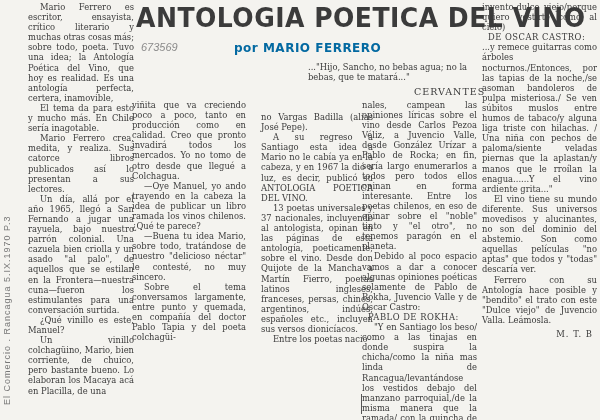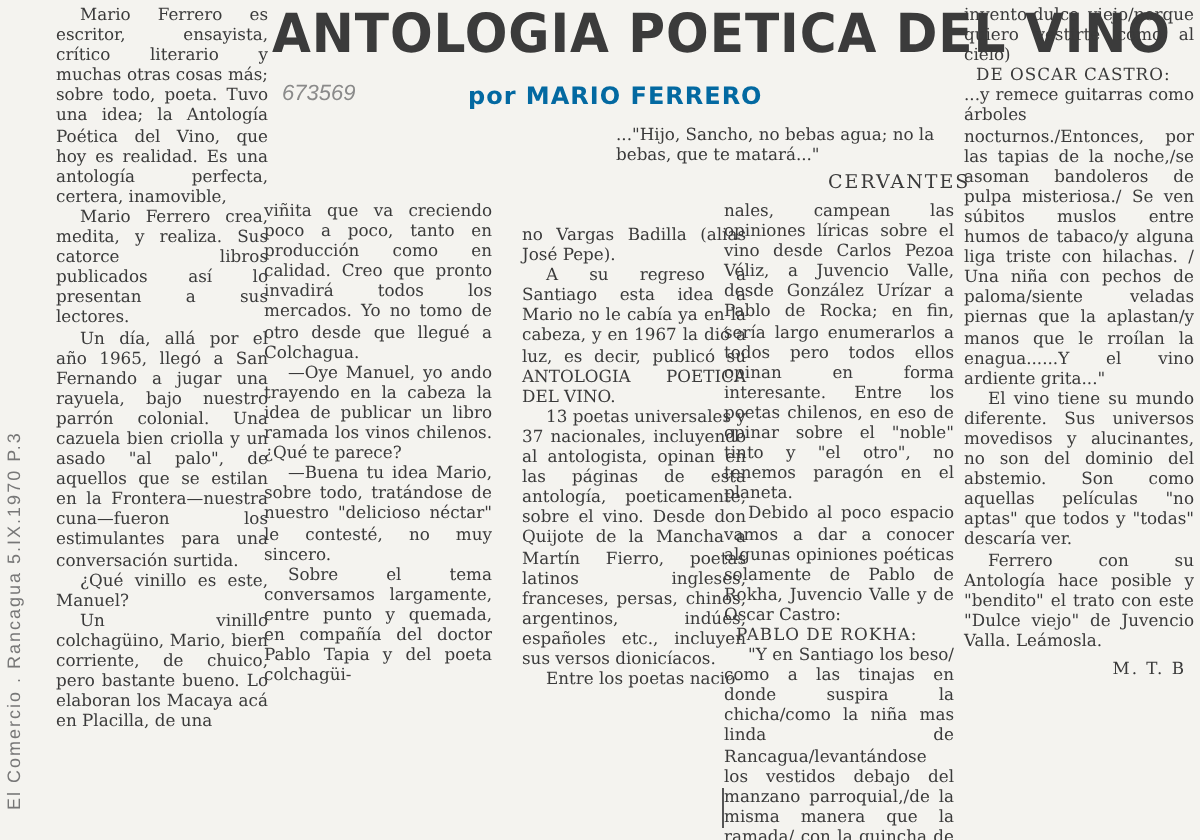--- a/index.html
+++ b/index.html
@@ -67,20 +67,21 @@
 
   <div class="title">ANTOLOGIA POETICA DEL VINO</div>
   <div class="ref-number">673569</div>
   <div class="byline">por MARIO FERRERO</div>
 
   <div class="epigraph">..."Hijo, Sancho, no bebas agua; no la bebas, que te matará..."</div>
   <div class="epigraph-author">CERVANTES</div>
 
   <div class="col col1">
     <p>Mario Ferrero es escritor, ensayista, crítico literario y muchas otras cosas más; sobre todo, poeta. Tuvo una idea; la Antología Poética del Vino, que hoy es realidad. Es una antología perfecta, certera, inamovible,</p>
+    <p>El tema da para esto y mucho más. En Chile sería inagotable.</p>
     <p>Mario Ferrero crea, medita, y realiza. Sus catorce libros publicados así lo presentan a sus lectores.</p>
     <p>Un día, allá por el año 1965, llegó a San Fernando a jugar una rayuela, bajo nuestro parrón colonial. Una cazuela bien criolla y un asado "al palo", de aquellos que se estilan en la Frontera—nuestra cuna—fueron los estimulantes para una conversación surtida.</p>
     <p>¿Qué vinillo es este, Manuel?</p>
     <p>Un vinillo colchagüino, Mario, bien corriente, de chuico, pero bastante bueno. Lo elaboran los Macaya acá en Placilla, de una</p>
   </div>
 
   <div class="col col2">
     <p class="noind">viñita que va creciendo poco a poco, tanto en producción como en calidad. Creo que pronto invadirá todos los mercados. Yo no tomo de otro desde que llegué a Colchagua.</p>
     <p>—Oye Manuel, yo ando trayendo en la cabeza la idea de publicar un libro ramada los vinos chilenos. ¿Qué te parece?</p>
     <p>—Buena tu idea Mario, sobre todo, tratándose de nuestro "delicioso néctar" le contesté, no muy sincero.</p>

